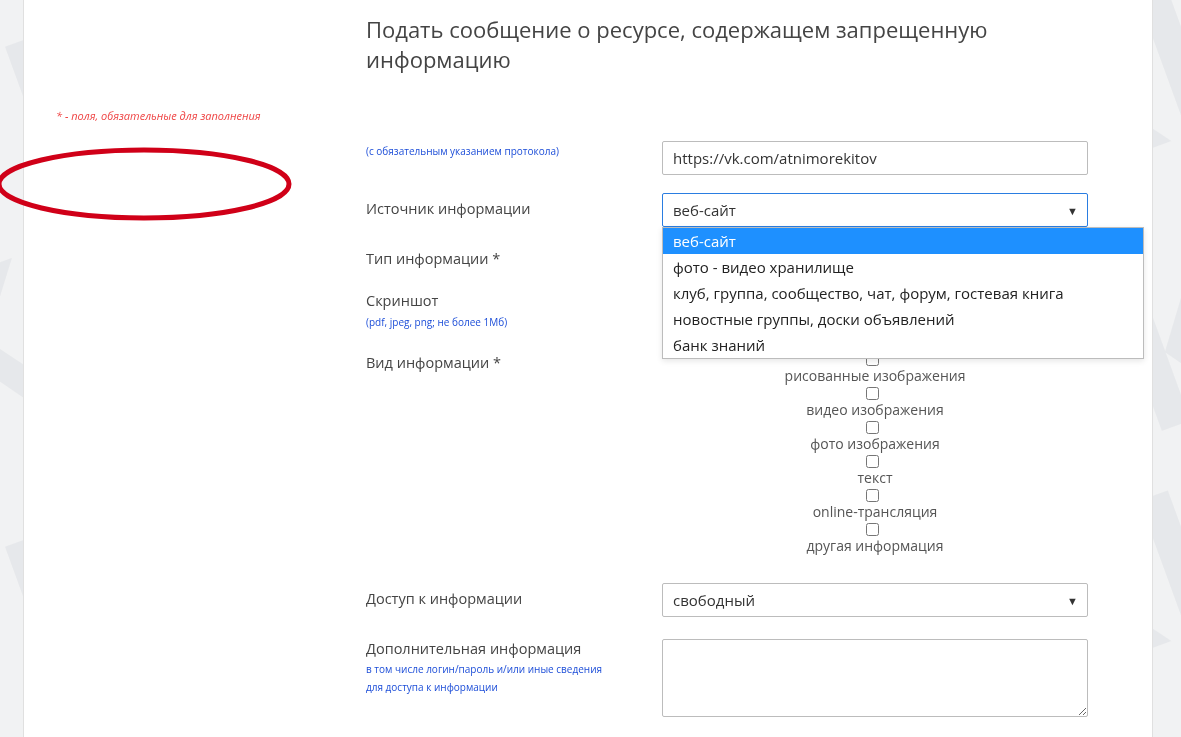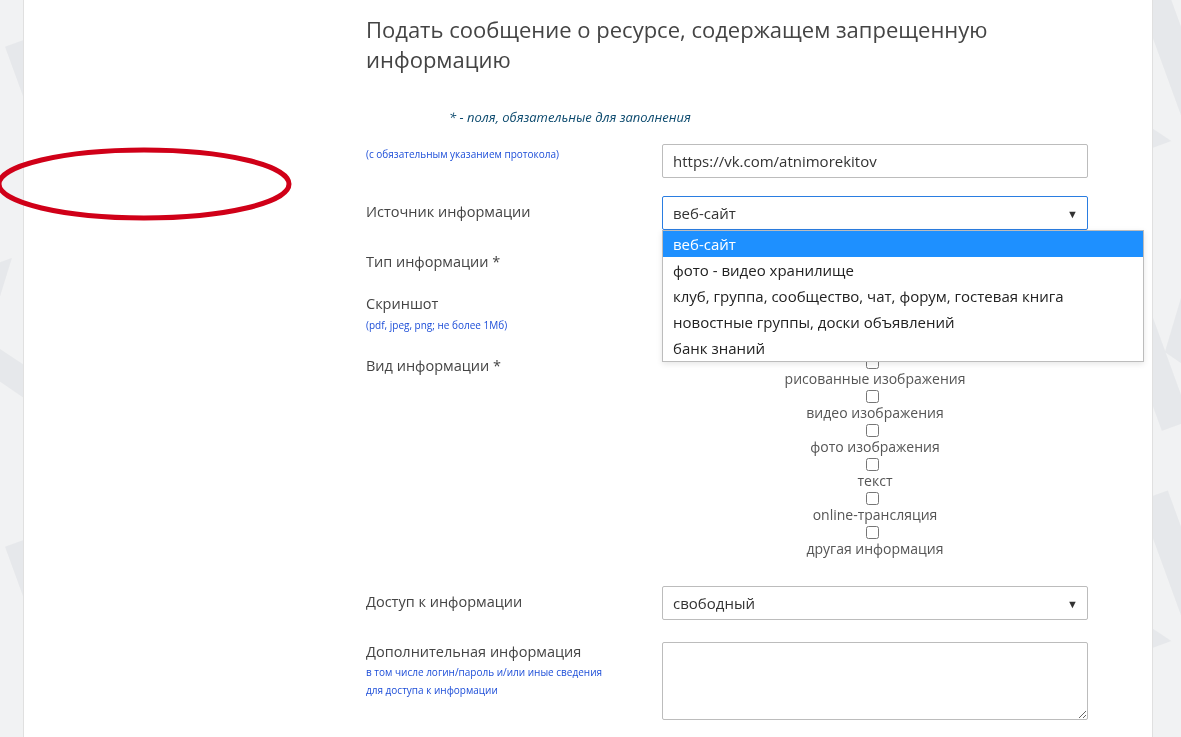--- a/index.html
+++ b/index.html
@@ -43,24 +43,24 @@
       padding: 10px 40px 0 32px;
     }
     .page-title {
       font-size: 22px;
       font-weight: 400;
       color: #444;
       margin: 4px 0 0 310px;
     }
     .required-note {
       margin: 34px 0 18px 0;
-      text-align: center;
+      text-align: left;
       font-style: italic;
-      color: #0c4a6e;
-      font-size: 13px;
+      color: #ef4444;
+      font-size: 11px;
       padding-right: 28px;
     }
     .form {
       margin-left: 310px;
     }
     .row {
       display: flex;
       align-items: flex-start;
       margin-bottom: 22px;
       position: relative;

